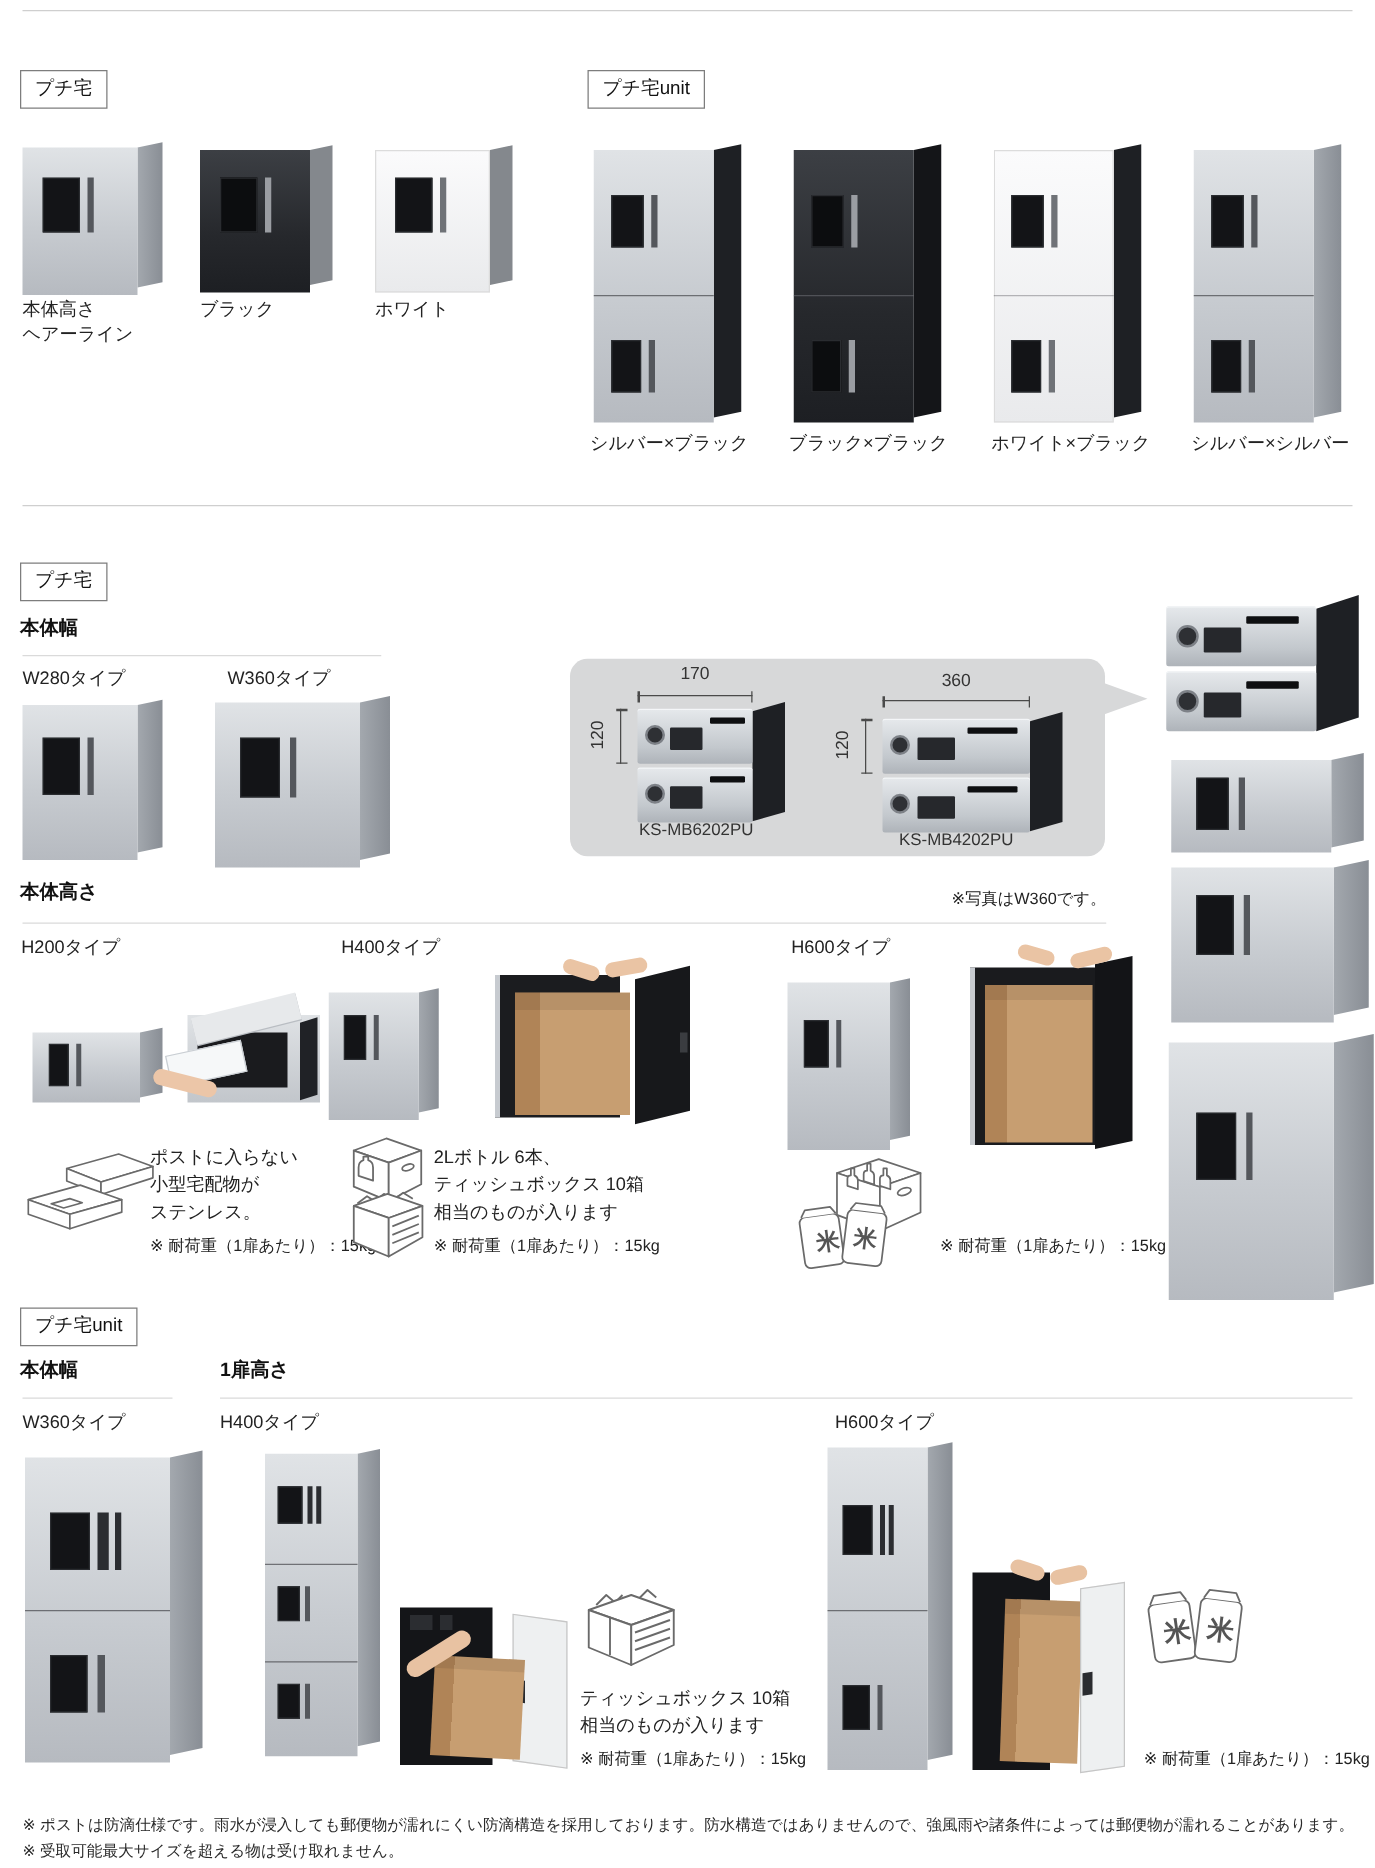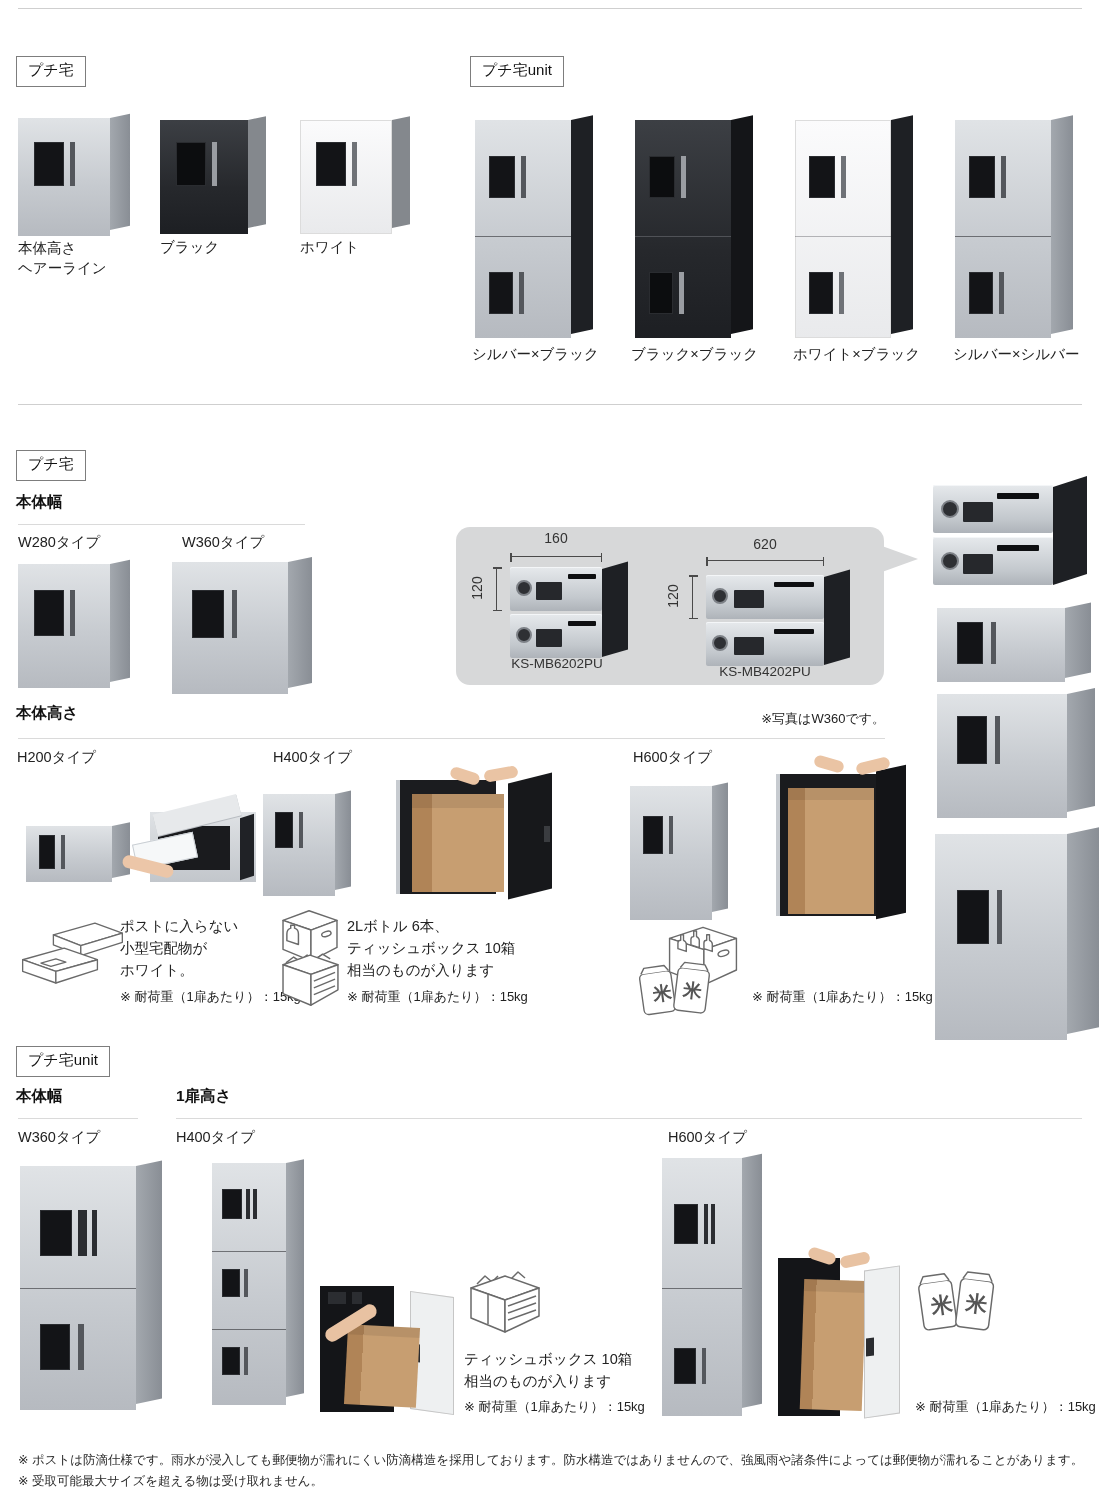--- a/index.html
+++ b/index.html
@@ -150,21 +150,21 @@
     <div class="side sil" style="left:116px;top:8px;width:24px;height:126px"></div>
     <div class="face" style="width:116px;height:132px">
       <div class="door" style="left:20px;top:28px;width:32px;height:48px"></div>
       <div class="bar" style="left:60px;top:28px;width:5px;height:48px"></div>
     </div>
   </div>
 
   <div class="panel" style="left:456px;top:527px;width:428px;height:158px"></div>
   <div class="pointer" style="left:882px;top:546px"></div>
 
-  <div class="dimlabel" style="left:510px;top:530px;width:92px">160</div>
+  <div class="dimlabel" style="left:510px;top:530px;width:92px">170</div>
   <div class="dimh" style="left:510px;top:556px;width:92px">
       <i style="left:0"></i>
       <i style="right:0"></i>
     </div>
   <div class="dimv" style="left:496px;top:567px;height:44px">
       <i style="top:0"></i>
       <i style="bottom:0"></i>
     </div>
   <div class="dimlabel" style="left:462px;top:580px;width:30px;transform:rotate(-90deg)">120</div>
   <div class="box" style="left:510px;top:567px;width:118px;height:95px">
@@ -175,21 +175,21 @@
       <div class="pslot" style="left:58px;top:7px;width:28px;height:5px"></div>
     </div>
     <div class="ptier" style="left:0;top:47px;width:92px;height:44px">
       <div class="knob" style="left:6px;top:13px;width:16px;height:16px"></div>
       <div class="pwin" style="left:26px;top:15px;width:26px;height:18px"></div>
       <div class="pslot" style="left:58px;top:7px;width:28px;height:5px"></div>
     </div>
   </div>
   <div class="model" style="left:502px;top:656px;width:110px">KS-MB6202PU</div>
 
-  <div class="dimlabel" style="left:706px;top:536px;width:118px">620</div>
+  <div class="dimlabel" style="left:706px;top:536px;width:118px">360</div>
   <div class="dimh" style="left:706px;top:560px;width:118px">
       <i style="left:0"></i>
       <i style="right:0"></i>
     </div>
   <div class="dimv" style="left:692px;top:575px;height:44px">
       <i style="top:0"></i>
       <i style="bottom:0"></i>
     </div>
   <div class="dimlabel" style="left:658px;top:588px;width:30px;transform:rotate(-90deg)">120</div>
   <div class="box" style="left:706px;top:575px;width:144px;height:95px">
@@ -304,21 +304,21 @@
       <polygon points="78,35 128,20 128,31 78,47"></polygon>
       <polygon points="8,52 58,38 98,52 48,66"></polygon>
       <polygon points="8,52 8,66 48,80 48,66"></polygon>
       <polygon points="48,66 98,52 98,64 48,80"></polygon>
       <polygon points="30,56 48,51 60,55 42,60"></polygon>
     </g>
   </svg>
   <div class="cap" style="left:120px;top:915px;position:absolute">
     <div>ポストに入らない</div>
     <div>小型宅配物が</div>
-    <div>ホワイト。</div>
+    <div>ステンレス。</div>
   </div>
   <div class="t note" style="left:120px;top:988px">※ 耐荷重（1扉あたり）：15kg</div>
 
   <svg class="ill" style="left:278px;top:905px" width="64" height="106" viewBox="0 0 66 110">
     <g fill="#fff" stroke="#6a6a6a" stroke-width="1.5" stroke-linejoin="round">
       <polygon points="5,16 32,6 61,16 34,26"></polygon>
       <polygon points="5,16 5,46 34,58 34,26"></polygon>
       <polygon points="34,26 61,16 61,44 34,58"></polygon>
       <path d="M13,24 v-3 h4 v3 c3,1 4,3 4,6 v11 l-12,-4 v-7 c0,-3 1,-5 4,-6 z"></path>
       <ellipse cx="50" cy="30" rx="5" ry="2.5" transform="rotate(-18 50 30)"></ellipse>

